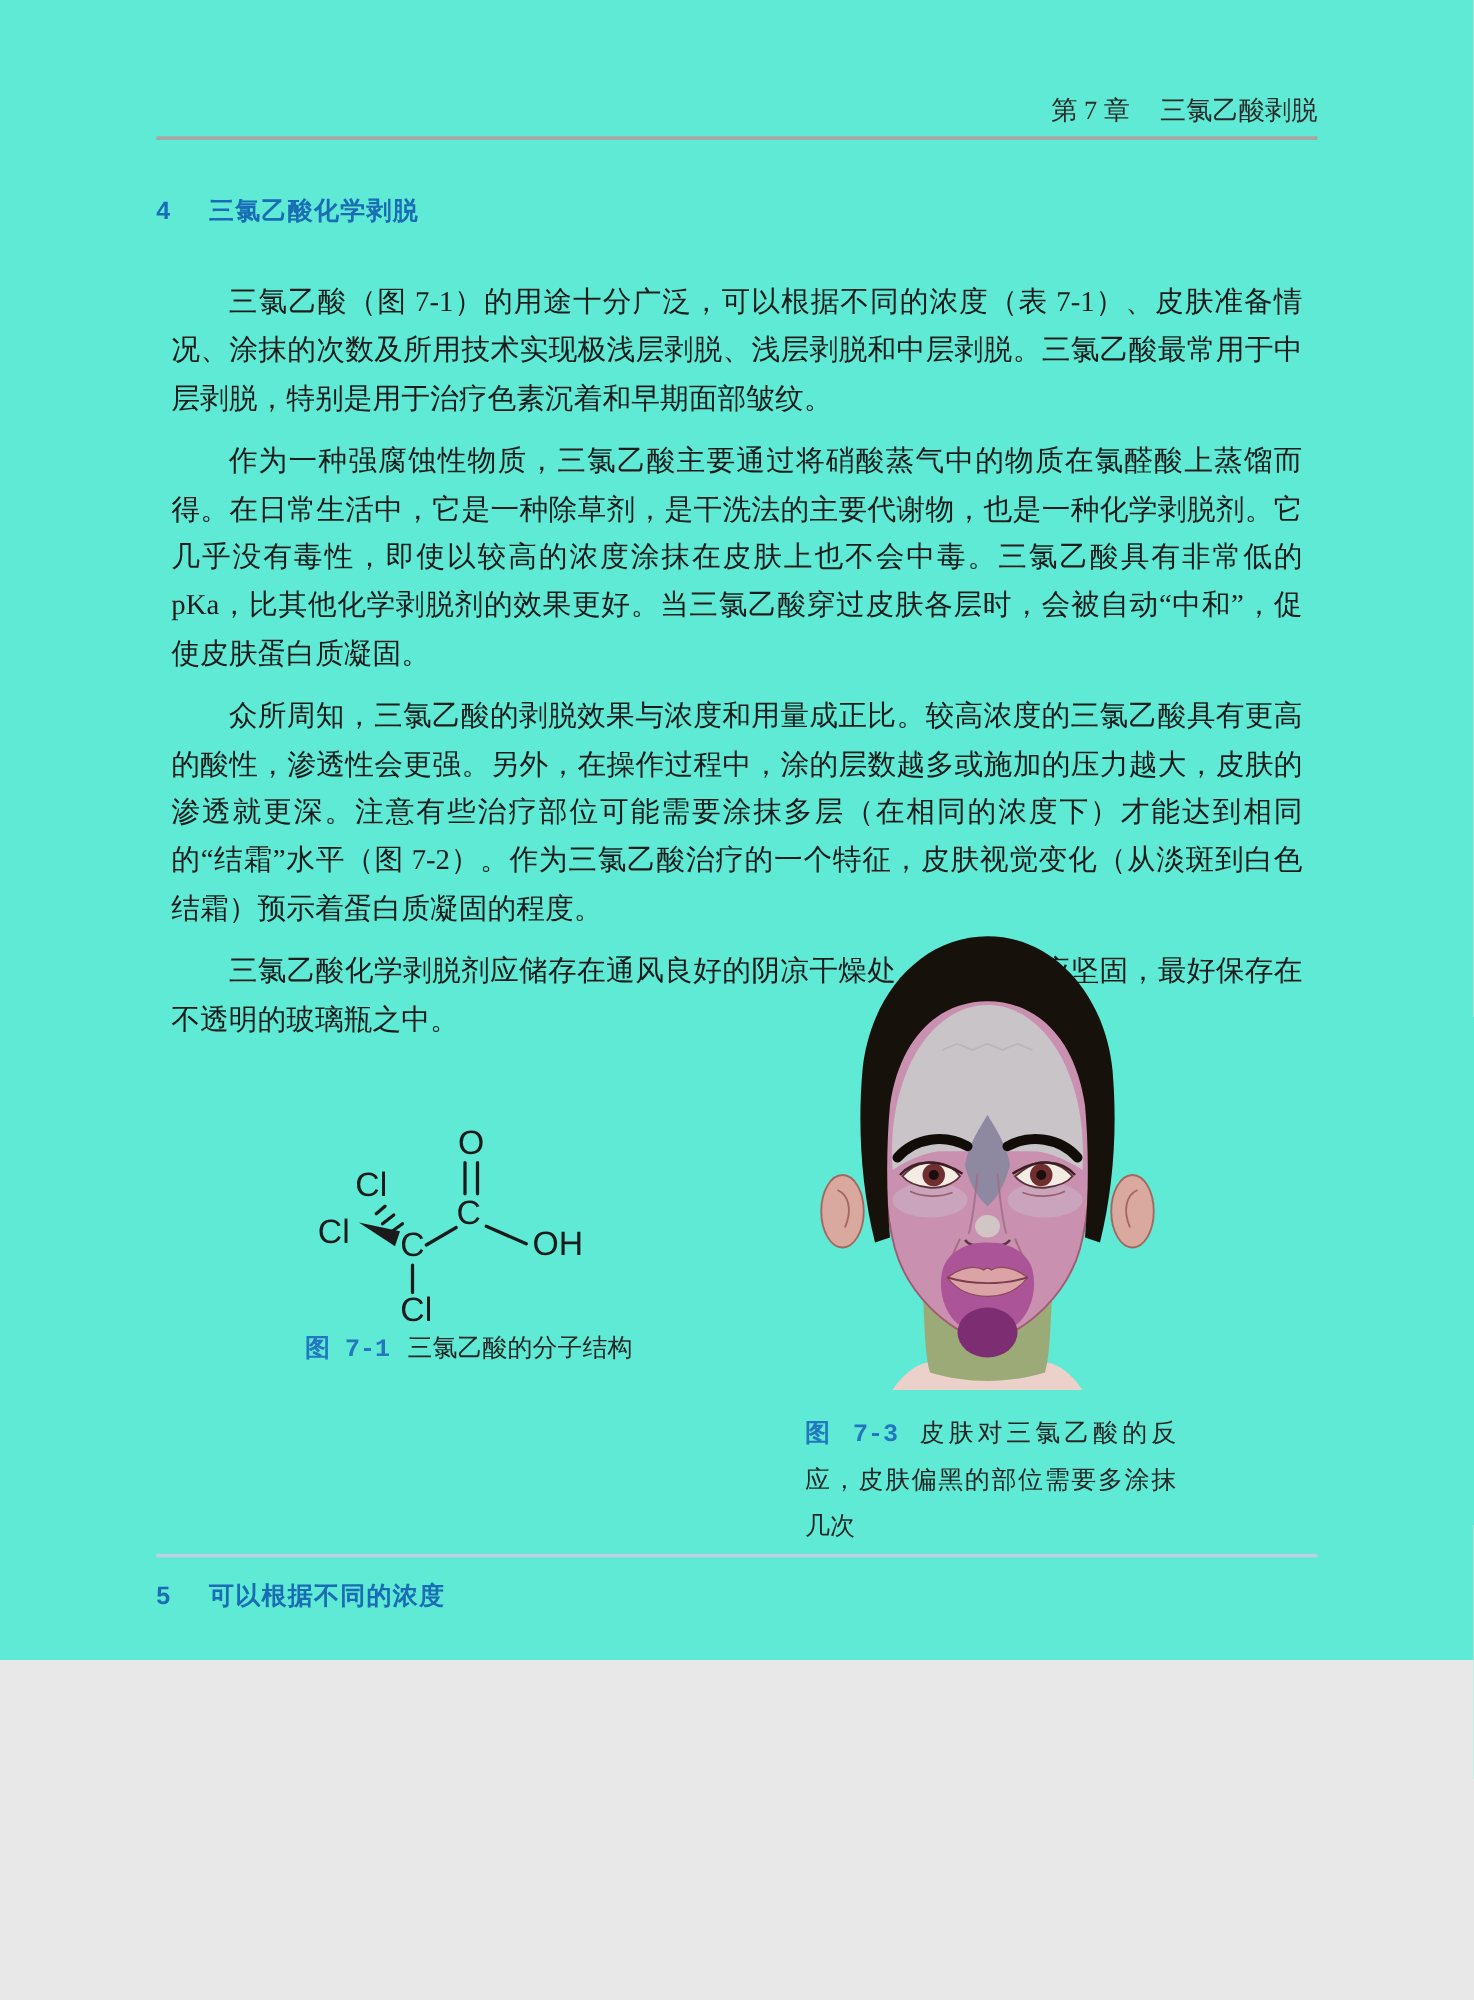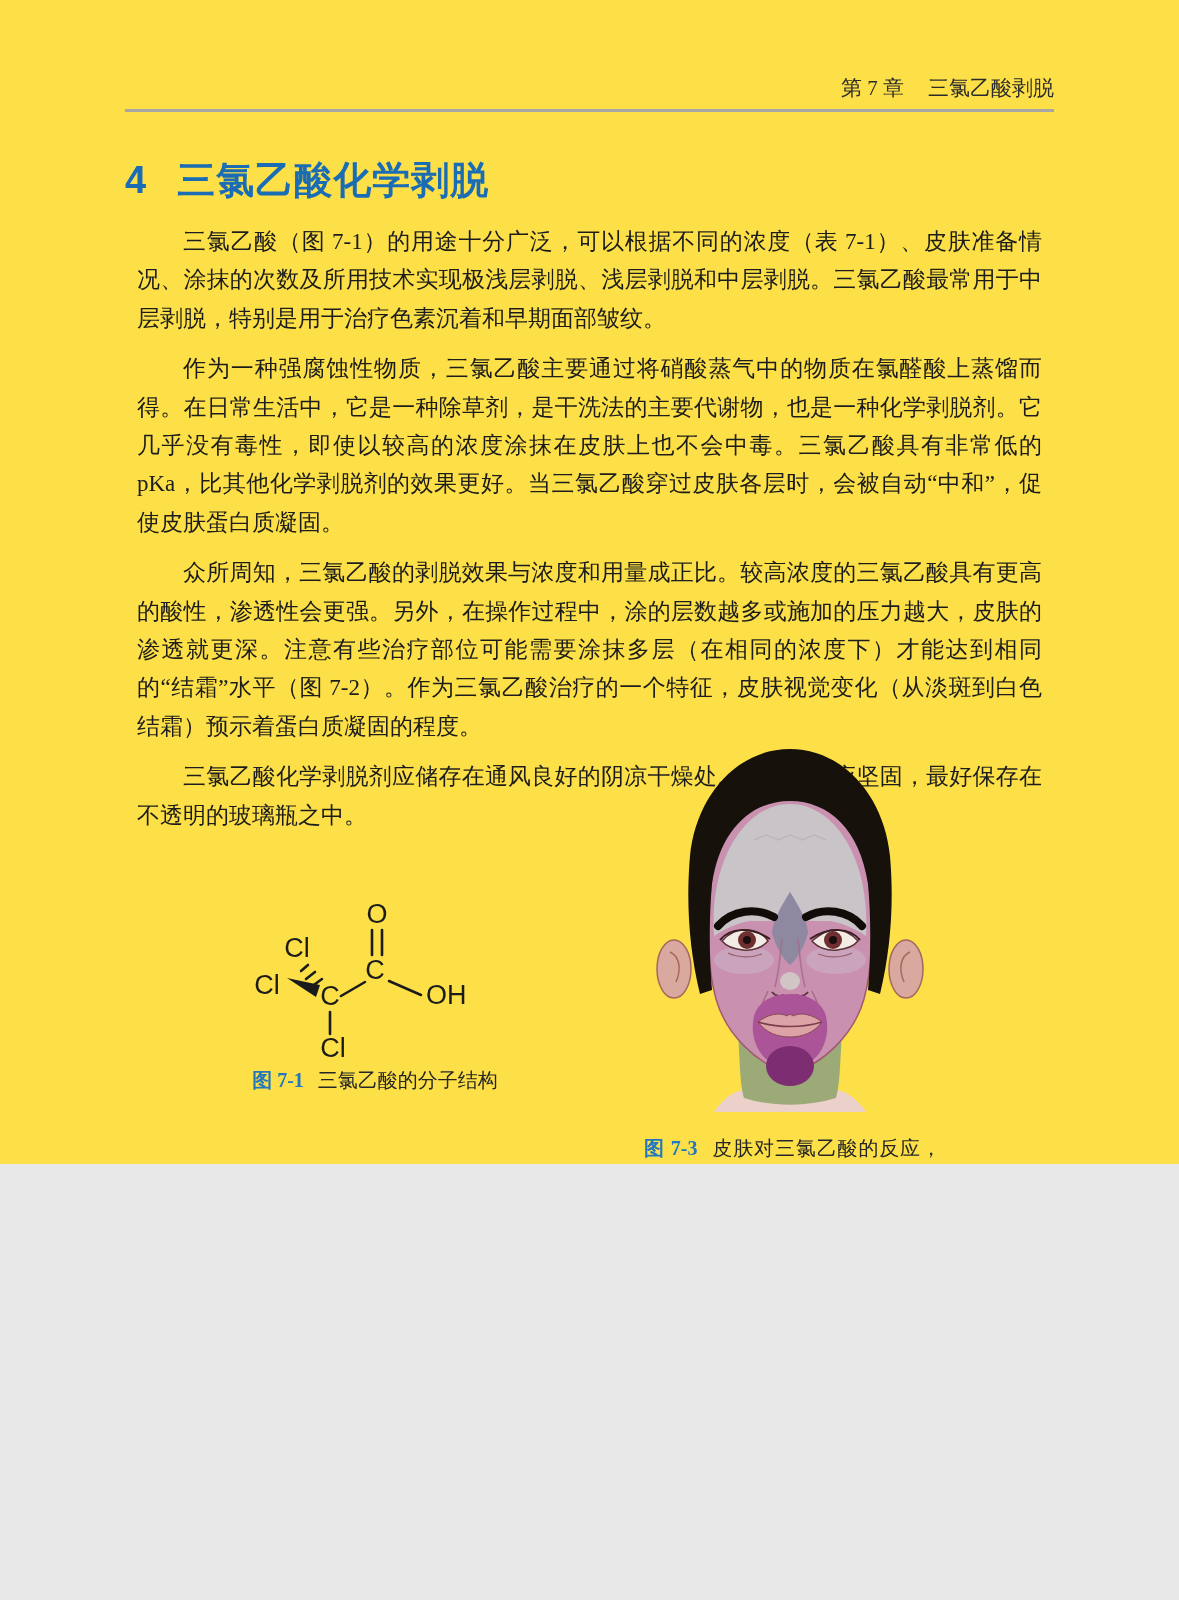--- a/index.html
+++ b/index.html
@@ -1,43 +1,43 @@
 <!DOCTYPE html>
 <html><head>
 <meta charset="utf-8">
 <style>
   html,body { margin:0; padding:0; background:#e8e8e8; }
   .page {
-    position:relative; width:1179px; height:1164px; margin:0 auto;
-    background:#fde047; overflow:hidden;
+    position:relative; width:1179px; height:1328px; margin:0 auto;
+    background:#5eead4; overflow:hidden;
     font-family:"Liberation Serif","DejaVu Serif",serif; color:#1c1c1c;
   }
   
   .runhead { position:absolute; top:74px; right:125px; font-size:21px; color:#2b2b2b; }
   .runhead .chap { margin-right:24px; }
   .rule-gray { position:absolute; left:125px; width:929px; top:109px; height:3px; background:#a7a7a7; }
   
   .sec-head {
     position:absolute; left:125px;
     font-family:"Liberation Sans","DejaVu Sans",sans-serif;
-    font-weight:bold; color:#1a6cb5; font-size:38px; letter-spacing:1px;
+    font-weight:bold; color:#1a6cb5; font-size:20px; letter-spacing:1px;
   }
   #sec4-head { top:155px; }
   #sec5-head { top:1263px; }
   .sec-head .num { margin-right:30px; }
   
   .bodyblock { position:absolute; left:125px; width:929px; font-size:23px; text-align:justify; }
   #body4 { top:211px; line-height:38.4px; }
   #body5 { top:1320px; line-height:39.5px; }
   .bodyblock p { margin:12px; text-indent:2em; }
   
   #chem-fig { position:absolute; left:225px; top:850px; }
   #face-fig { position:absolute; left:644px; top:744px; }
   .figcap {
-    position:absolute; font-family:Liberation Serif, serif;
+    position:absolute; font-family:Liberation Mono, monospace;
     font-size:20px; color:#262626; line-height:37px;
   }
   .figcap .flabel { color:#2277be; font-weight:bold; margin-right:14px; white-space:nowrap; }
   #cap1 { left:225px; top:1062px; width:300px; text-align:center; }
   #cap2 { left:644px; top:1130px; width:297px; text-align:justify; }
   .rule-blue { position:absolute; left:125px; width:929px; top:1243px; height:3px; background:#b9d3e3; }
   .pagenum { position:absolute; top:1486px; right:139px; font-size:21px; color:#1c1c1c; }
   
   .atom { font-family:"Liberation Sans","DejaVu Sans",sans-serif; font-size:27px; fill:#1b1b1b; }
   .bond { stroke:#1b1b1b; stroke-width:2.6; fill:none; stroke-linecap:round; }

